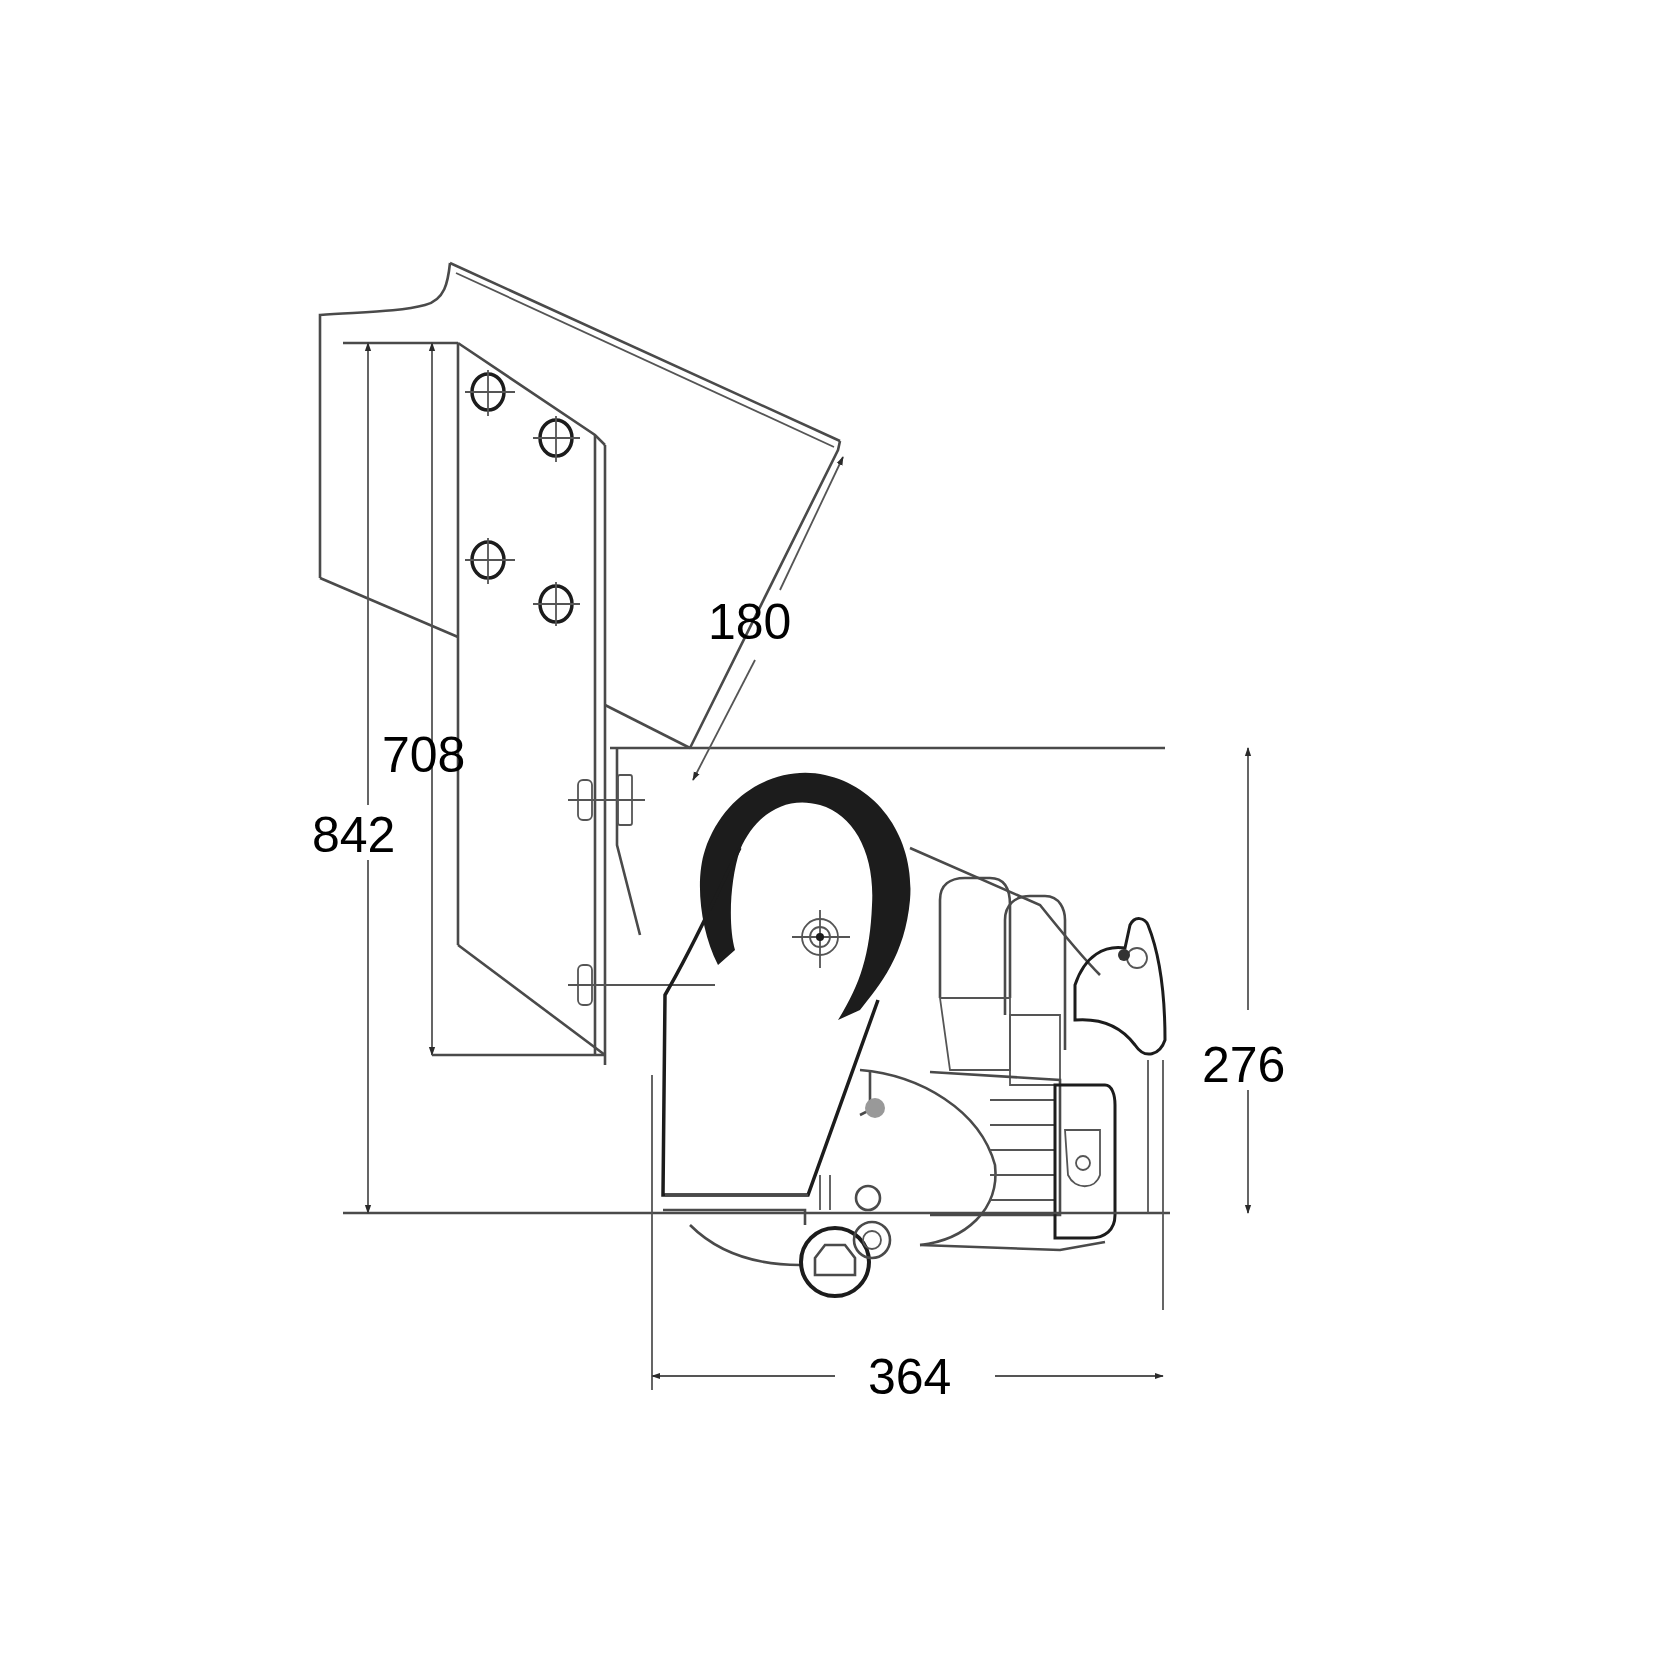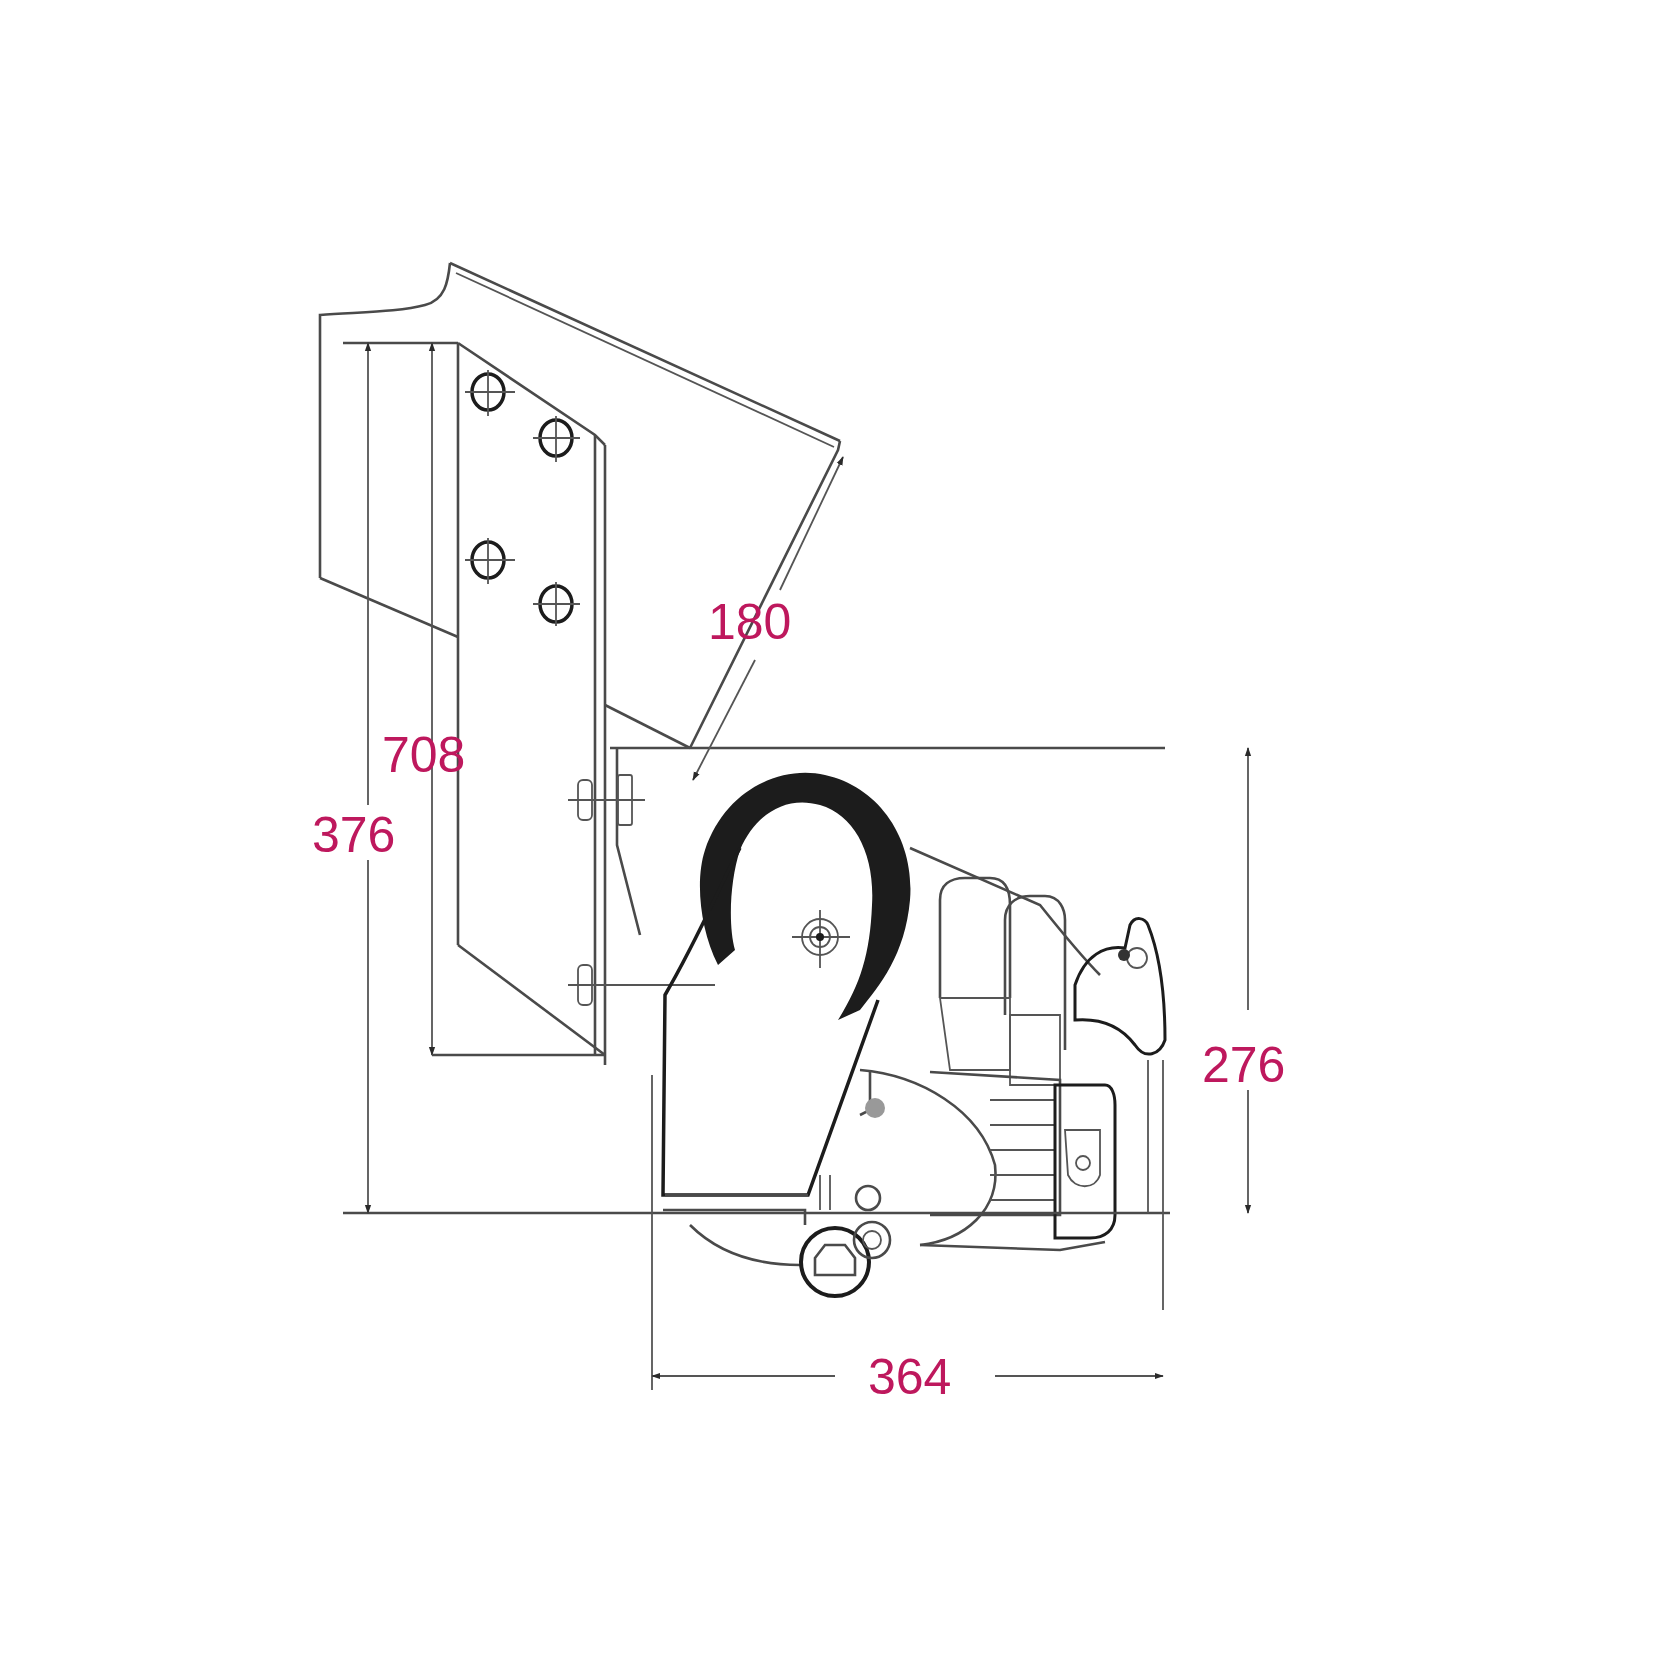--- a/index.html
+++ b/index.html
@@ -1,21 +1,21 @@
 <!DOCTYPE html>
 <html><head>
 <meta charset="utf-8">
 <style>
   html, body { margin: 0; padding: 0; background: #ffffff; }
   body { width: 1676px; height: 1676px; position: relative; overflow: hidden; font-family: "Liberation Sans", sans-serif; }
   #drawing { position: absolute; left: 0; top: 0; width: 1676px; height: 1676px; }
   .ln { stroke: #4a4a4a; stroke-width: 2.6; fill: none; }
   .ln-thin { stroke: #555; stroke-width: 1.8; fill: none; }
   .ln-bold { stroke: #1c1c1c; stroke-width: 4.5; fill: none; }
-  .dim-label { position: absolute; font-family: "Liberation Sans", sans-serif; font-size: 50px; color: #be185d; line-height: 1; background: #fff; padding: 0 6px; }
+  .dim-label { position: absolute; font-family: "Liberation Sans", sans-serif; font-size: 50px; color: #000000; line-height: 1; background: #fff; padding: 0 6px; }
 </style>
 </head>
 <body>
 
 <svg id="drawing" viewBox="0 0 1676 1676" xmlns="http://www.w3.org/2000/svg">
   <defs>
     <marker id="arr" viewBox="0 0 10 10" refX="9" refY="5" markerWidth="9" markerHeight="14" orient="auto-start-reverse" markerUnits="userSpaceOnUse">
       <path d="M0,1.5 L10,5 L0,8.5 z" fill="#2a2a2a"></path>
     </marker>
   </defs>
@@ -150,17 +150,17 @@
     <path class="ln-thin" d="M1163,1060 L1163,1310"></path>
   </g>
 
   <g>
     <path class="ln-thin" d="M652,1075 L652,1390"></path>
     <path class="ln-thin" d="M652,1376 L835,1376" marker-start="url(#arr)"></path>
     <path class="ln-thin" d="M995,1376 L1163,1376" marker-end="url(#arr)"></path>
   </g>
 </svg>
 
-<div class="dim-label" style="left:310px; top:810px; padding:0 2px;">376</div>
+<div class="dim-label" style="left:310px; top:810px; padding:0 2px;">842</div>
 <div class="dim-label" style="left:376px; top:730px; background:transparent;">708</div>
 <div class="dim-label" style="left:702px; top:597px; background:transparent;">180</div>
 <div class="dim-label" style="left:1196px; top:1040px;">276</div>
 <div class="dim-label" style="left:862px; top:1352px;">364</div>
 
 </body></html>

